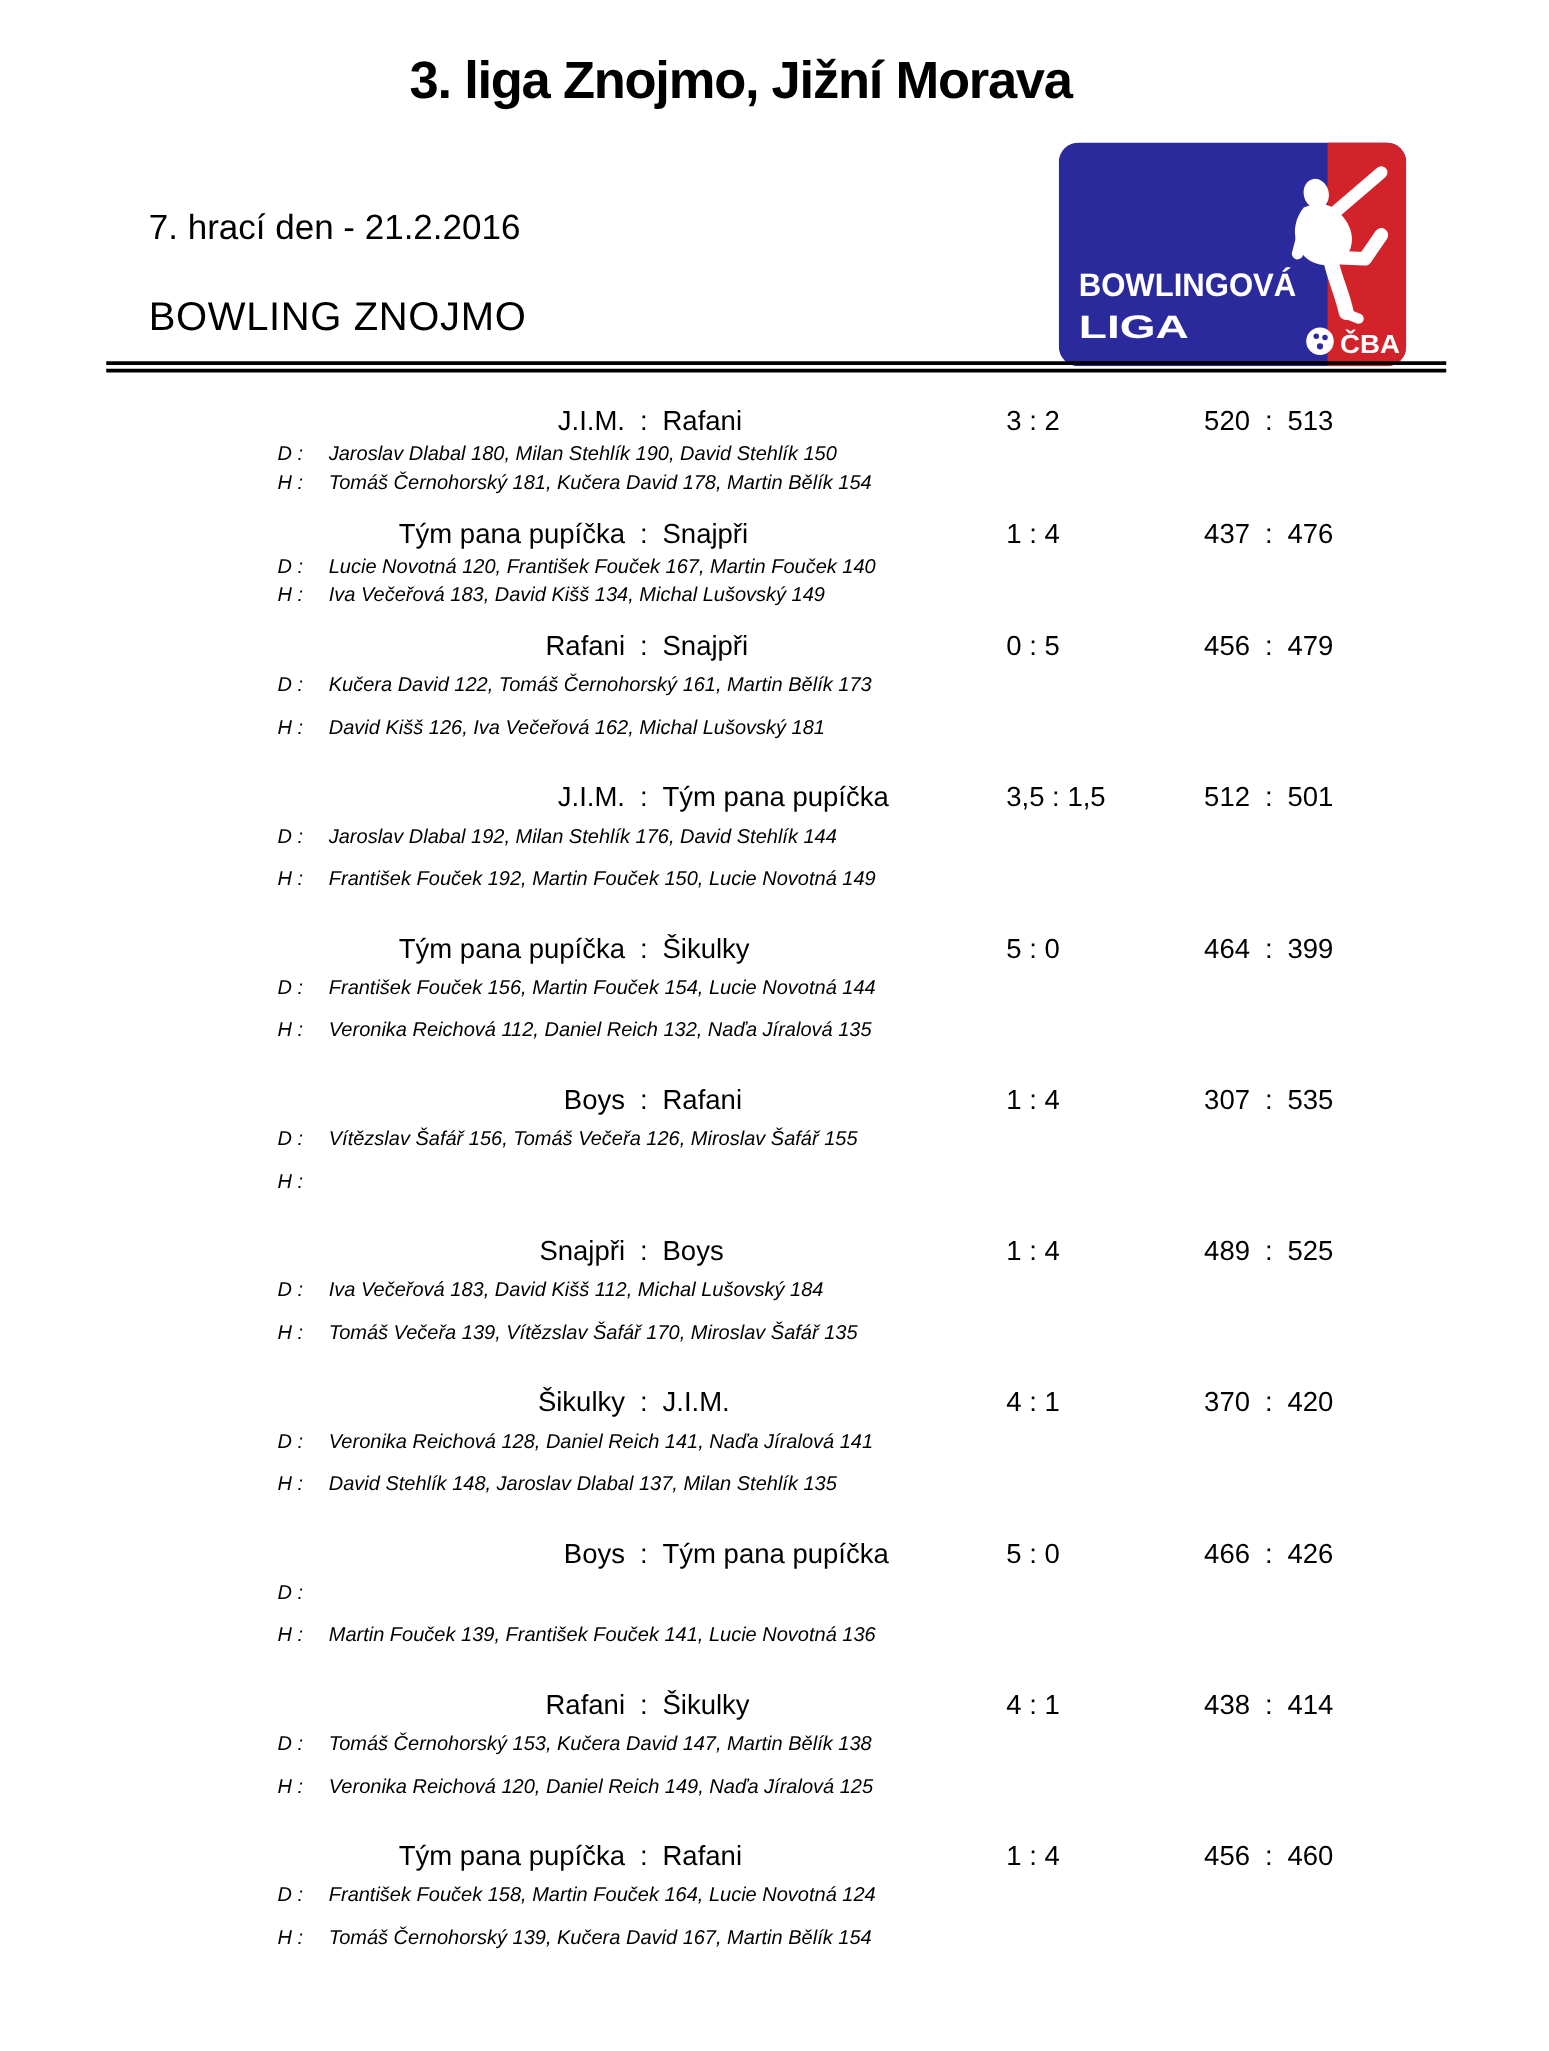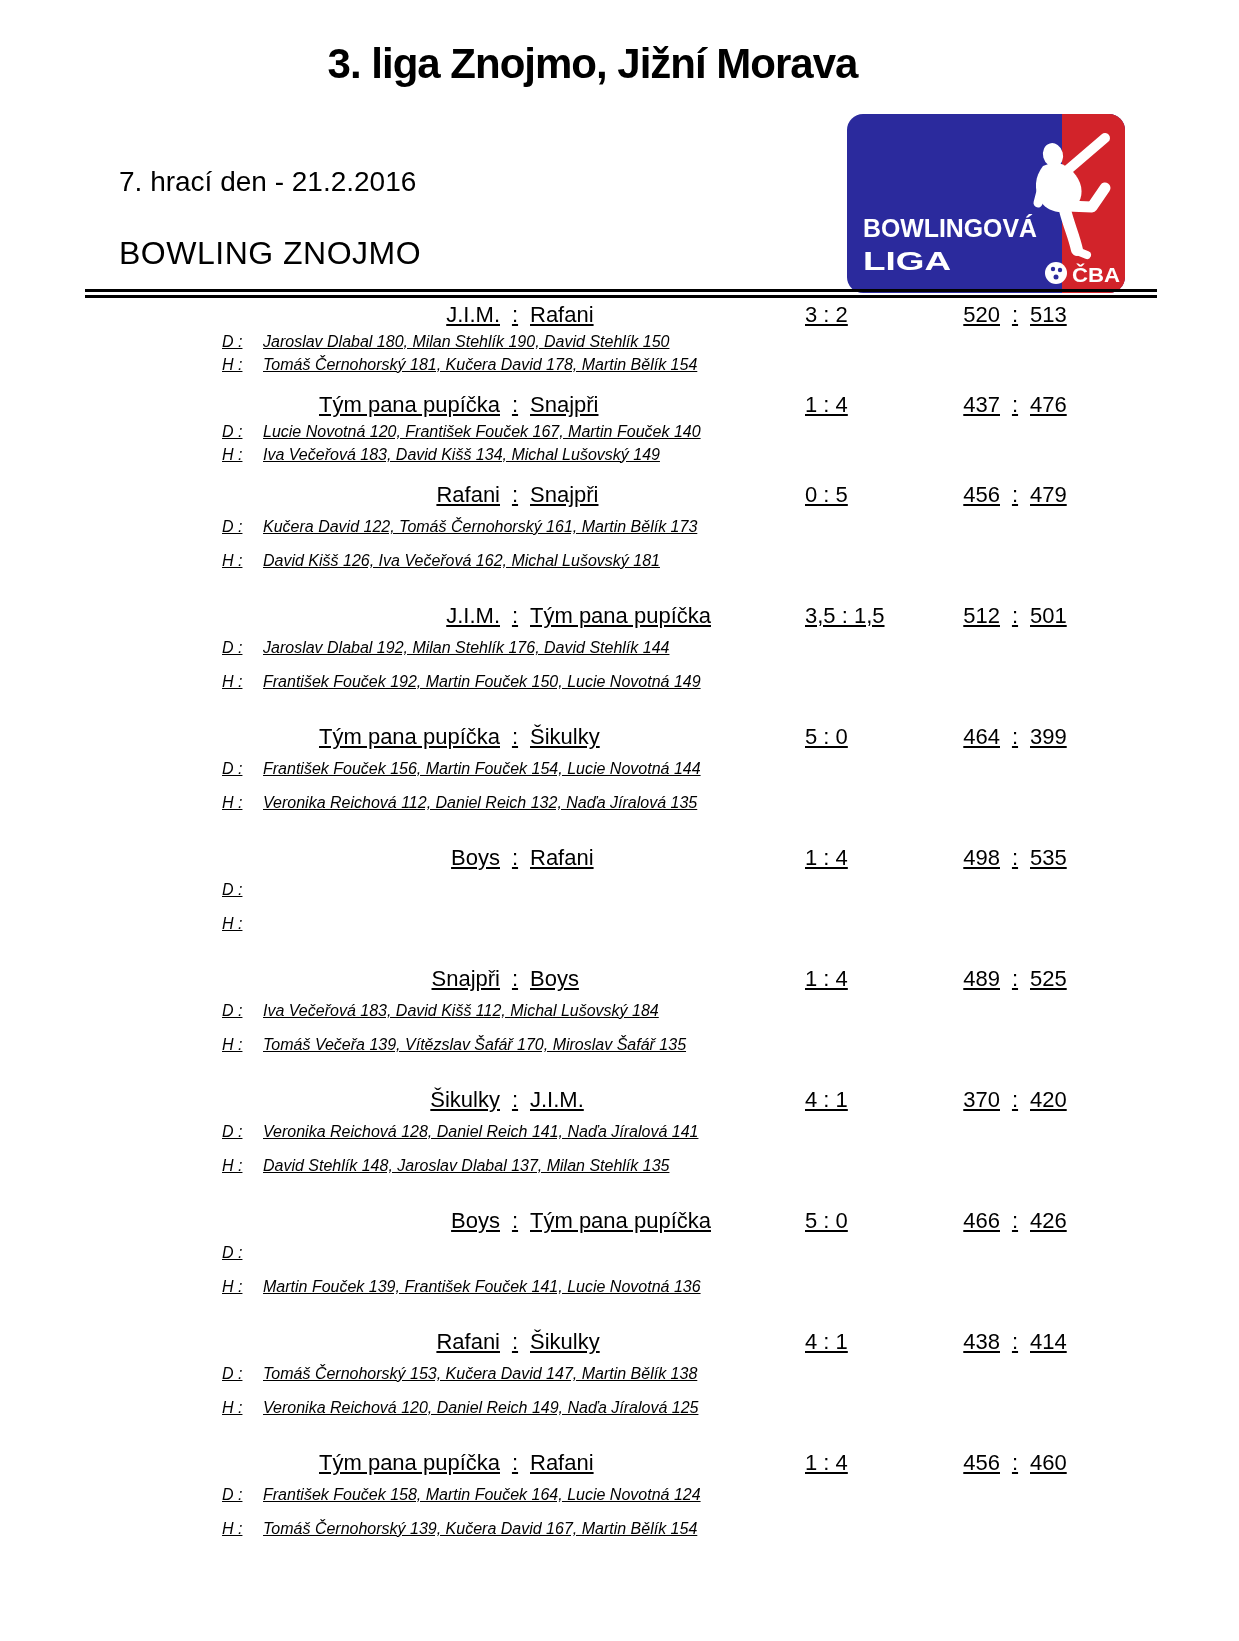--- a/index.html
+++ b/index.html
@@ -11,21 +11,21 @@
     position:absolute;top:40px;left:0;width:1185px;margin:0;
     text-align:center;font-size:42px;font-weight:bold;letter-spacing:-1px;
   }
   .day-line{position:absolute;left:119px;top:166px;font-size:28px;}
   .venue-line{position:absolute;left:119px;top:220px;font-size:32px;letter-spacing:.5px;margin-top:15px;}
   .logo{position:absolute;left:847px;top:114px;width:278px;height:181px;}
   .double-rule{
     position:absolute;left:85px;top:289px;width:1072px;height:3px;
     border-top:3px solid #000;border-bottom:3px solid #000;
   }
-  .matches{position:absolute;top:300px;left:0;width:1023px;text-decoration:underline;}
+  .matches{position:absolute;top:322px;left:0;width:1023px;}
   .match{margin-bottom:23px;}
   .match:nth-child(-n+2){margin-bottom:14px;}
   .title-row{
     display:grid;grid-template-columns:500px 30px 265px 152px 53px 30px auto;
     font-size:22px;height:30px;line-height:30px;white-space:nowrap;
   }
   .team-a{text-align:right;}
   .tcolon,.pcolon{text-align:center;}
   .team-b{text-align:left;}
   .score{padding-left:10px;}
@@ -180,26 +180,27 @@
       <span class="pnames">Veronika Reichová 112, Daniel Reich 132, Naďa Jíralová 135</span>
     </div>
   </div>
 
   <div class="match">
     <div class="title-row">
       <span class="team-a">Boys</span>
       <span class="tcolon">:</span>
       <span class="team-b">Rafani</span>
       <span class="score">1 : 4</span>
-      <span class="pins-a">498</span>
+      <span class="pins-a">307</span>
       <span class="pcolon">:</span>
       <span class="pins-b">535</span>
     </div>
     <div class="player-row">
       <span class="plabel">D :</span>
+      <span class="pnames">Vítězslav Šafář 156, Tomáš Večeřa 126, Miroslav Šafář 155</span>
     </div>
     <div class="player-row">
       <span class="plabel">H :</span>
     </div>
   </div>
 
   <div class="match">
     <div class="title-row">
       <span class="team-a">Snajpři</span>
       <span class="tcolon">:</span>

